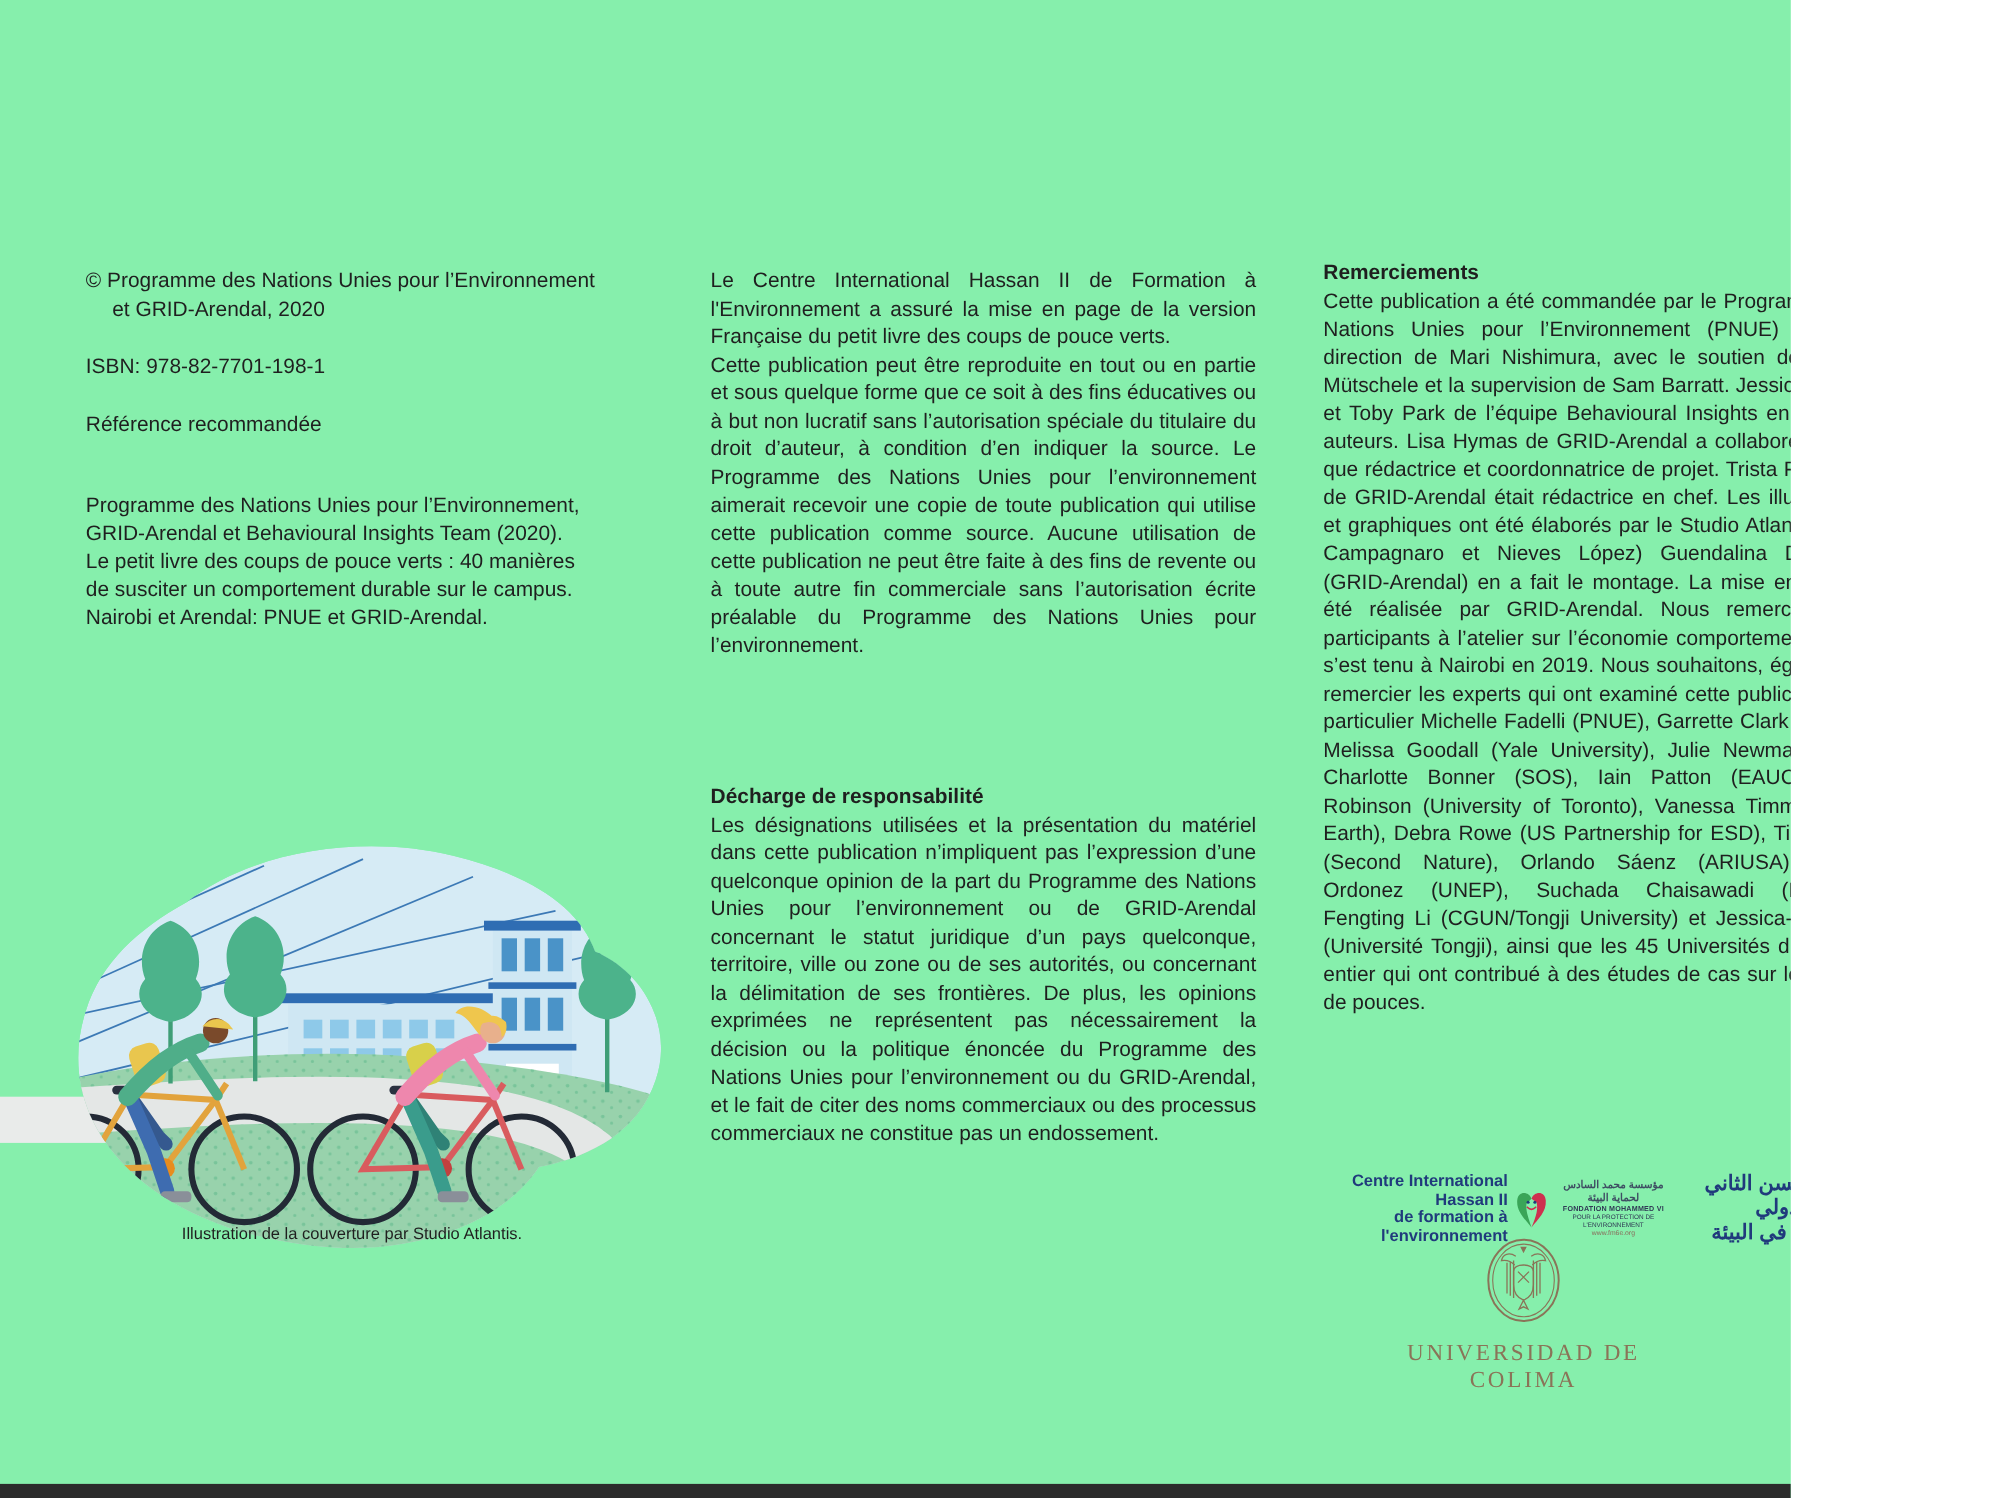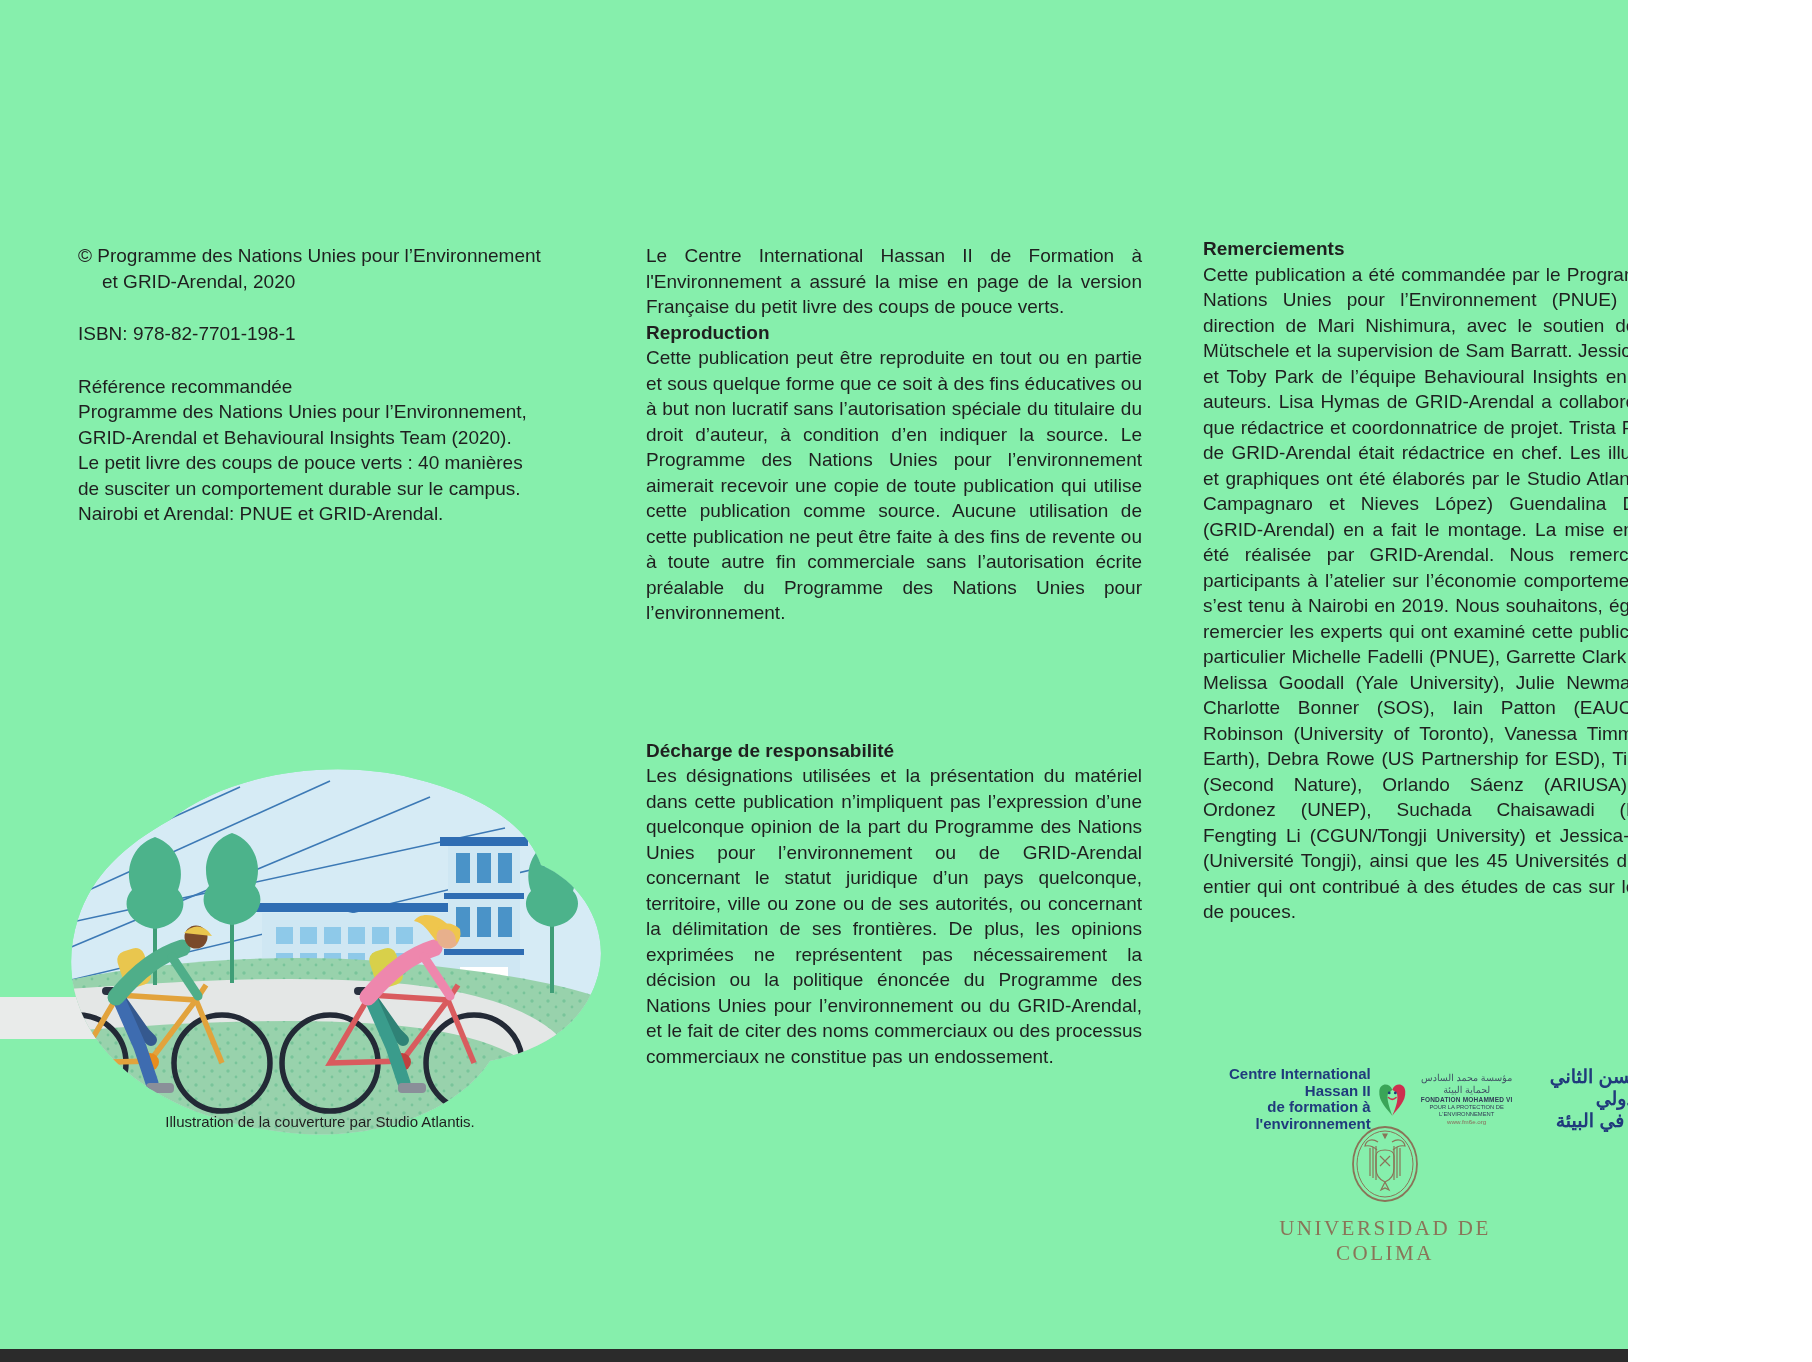--- a/index.html
+++ b/index.html
@@ -8,35 +8,35 @@
     width:1628px;height:1362px;
     background:#86efac;
     font-family:"Liberation Sans", sans-serif;
     color:#1f1f1f;
     overflow:hidden;
   }
   .col{position:absolute;top:243px;font-size:19px;line-height:25.5px;}
   .col1{left:78px;width:502px;text-align:left;}
   .col2{left:646px;width:496px;text-align:justify;}
   .col3{left:1203px;top:236px;width:500px;text-align:justify;}
-  .lines{white-space:pre-line;}
+  .lines{white-space:pre-line;margin-top:48px;}
   .hang2{display:block;padding-left:24px;}
   .gap27{margin-top:27px;}
   .col2 h3,.col3 h3{font-size:19px;margin:0;padding:0;font-weight:bold;text-align:left;}
   .col2 p,.col3 p{margin:0;padding:0;}
   .disclaimer-block{margin-top:112px;}
   .ack-heading{padding-left:5px;}
   
   .illustration{position:absolute;left:0px;top:745px;width:640px;height:410px;}
   .caption{position:absolute;left:60px;top:1113px;width:520px;text-align:center;font-size:15px;}
   
   .logo-row{position:absolute;left:1197px;top:1066px;width:520px;display:flex;align-items:center;gap:6px;}
   .hassan-fr{width:182px;text-align:right;font-weight:bold;font-size:15px;line-height:16.5px;}
   .fm6e-text{width:112px;text-align:center;line-height:1.25;}
-  .fm6e-ar{font-size:9.5px;font-weight:normal;}
+  .fm6e-ar{font-size:9.5px;font-weight:bold;}
   .fm6e-fr1{font-size:6.5px;font-weight:bold;letter-spacing:.2px;}
   .fm6e-fr2{font-size:5.8px;}
   .fm6e-url{font-size:6.2px;color:#8a6a5a;}
   .hassan-ar{width:200px;text-align:center;direction:rtl;font-weight:bold;font-size:19px;line-height:22px;}
   
   .colima{position:absolute;left:1253px;top:1124px;width:264px;text-align:center;}
   .colima-name{margin-top:6px;font-family:"Liberation Serif", serif;font-size:21px;letter-spacing:2.5px;}
   .footer-bar{position:absolute;left:0;bottom:0;width:100%;height:13px;}
 </style>
 </head>
@@ -186,21 +186,20 @@
           <circle cx="448" cy="192" r="11.5" fill="#e8b08c"></circle>
           <path d="M436 186 Q446 172 460 184 Q462 194 456 198 Q456 184 444 184 Z" fill="#efc64d"></path>
         </g>
       </g>
     </svg>
   </div>
   <div class="caption">Illustration de la couverture par Studio Atlantis.</div>
 
   <div class="col col2">
     <p>Le Centre International Hassan II de Formation à l'Environnement a assuré la mise en page de la version Française du petit livre des coups de pouce verts.</p>
-    <h3>Reproduction</h3>
     <p>Cette publication peut être reproduite en tout ou en partie et sous quelque forme que ce soit à des fins éducatives ou à but non lucratif sans l’autorisation spéciale du titulaire du droit d’auteur, à condition d’en indiquer la source. Le Programme des Nations Unies pour l’environnement aimerait recevoir une copie de toute publication qui utilise cette publication comme source. Aucune utilisation de cette publication ne peut être faite à des fins de revente ou à toute autre fin commerciale sans l’autorisation écrite préalable du Programme des Nations Unies pour l’environnement.</p>
     <div class="disclaimer-block">
       <h3>Décharge de responsabilité</h3>
       <p>Les désignations utilisées et la présentation du matériel dans cette publication n’impliquent pas l’expression d’une quelconque opinion de la part du Programme des Nations Unies pour l’environnement ou de GRID-Arendal concernant le statut juridique d’un pays quelconque, territoire, ville ou zone ou de ses autorités, ou concernant la délimitation de ses frontières. De plus, les opinions exprimées ne représentent pas nécessairement la décision ou la politique énoncée du Programme des Nations Unies pour l’environnement ou du GRID-Arendal, et le fait de citer des noms commerciaux ou des processus commerciaux ne constitue pas un endossement.</p>
     </div>
   </div>
 
   <div class="col col3">
     <h3 class="ack-heading">Remerciements</h3>
     <p>Cette publication a été commandée par le Programme des Nations Unies pour l’Environnement (PNUE) sous la direction de Mari Nishimura, avec le soutien de Carina Mütschele et la supervision de Sam Barratt. Jessica Barker et Toby Park de l’équipe Behavioural Insights en sont les auteurs. Lisa Hymas de GRID-Arendal a collaboré en tant que rédactrice et coordonnatrice de projet. Trista Patterson de GRID-Arendal était rédactrice en chef. Les illustrations et graphiques ont été élaborés par le Studio Atlantis (Elisa Campagnaro et Nieves López) Guendalina De Luigi (GRID-Arendal) en a fait le montage. La mise en page a été réalisée par GRID-Arendal. Nous remercions les participants à l’atelier sur l’économie comportementale qui s’est tenu à Nairobi en 2019. Nous souhaitons, également, remercier les experts qui ont examiné cette publication, en particulier Michelle Fadelli (PNUE), Garrette Clark (PNUE), Melissa Goodall (Yale University), Julie Newman (MIT), Charlotte Bonner (SOS), Iain Patton (EAUC), John Robinson (University of Toronto), Vanessa Timmer (One Earth), Debra Rowe (US Partnership for ESD), Tim Carter (Second Nature), Orlando Sáenz (ARIUSA), Gloria Ordonez (UNEP), Suchada Chaisawadi (KMUTT), Fengting Li (CGUN/Tongji University) et Jessica-Qian Jia (Université Tongji), ainsi que les 45 Universités du monde entier qui ont contribué à des études de cas sur les coups de pouces.</p>

